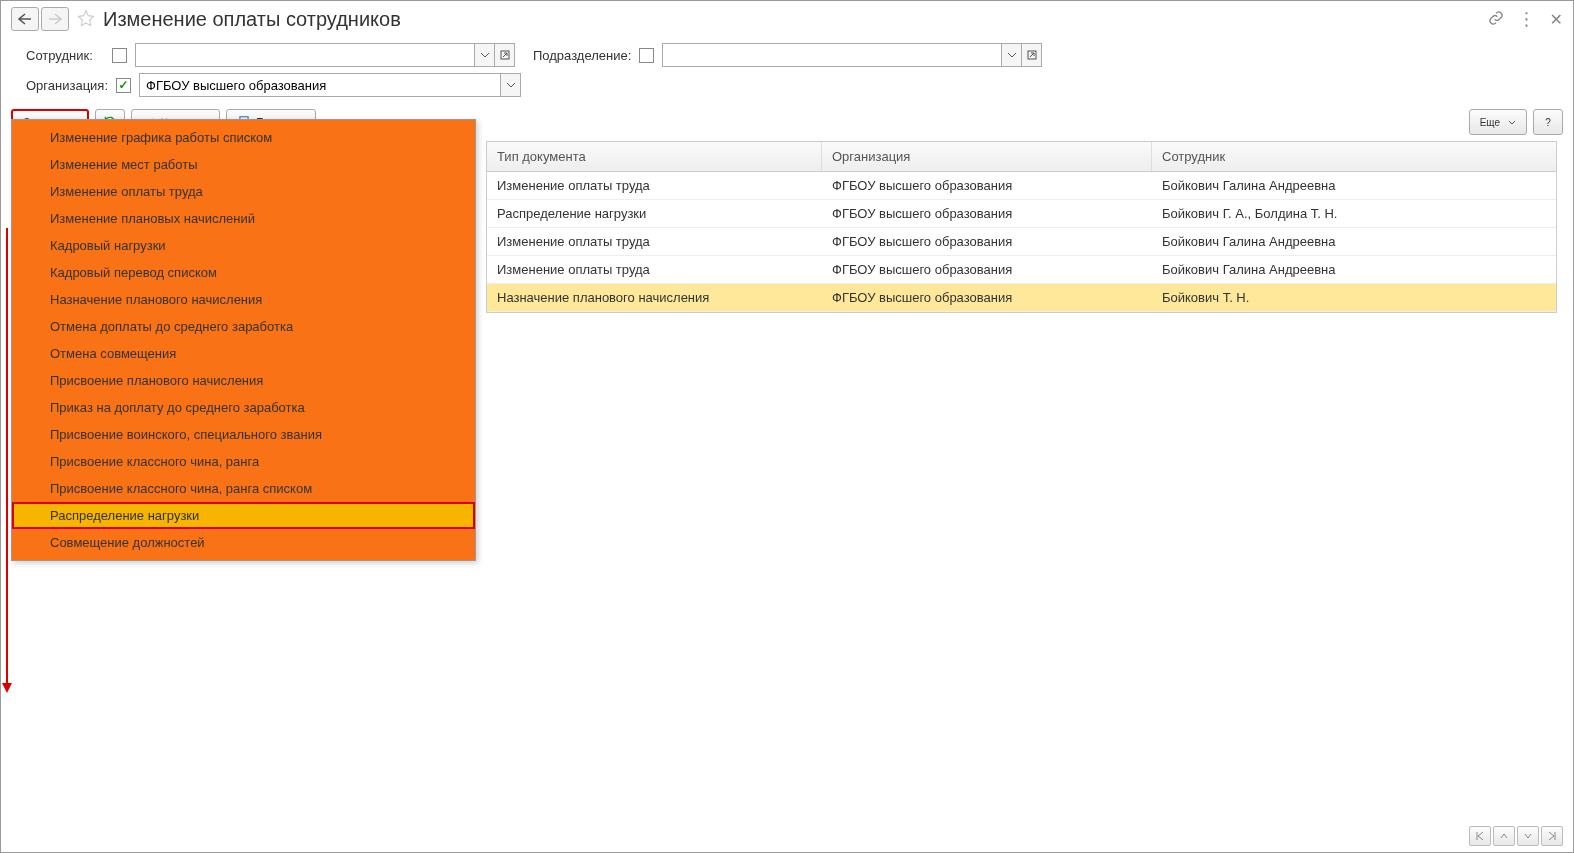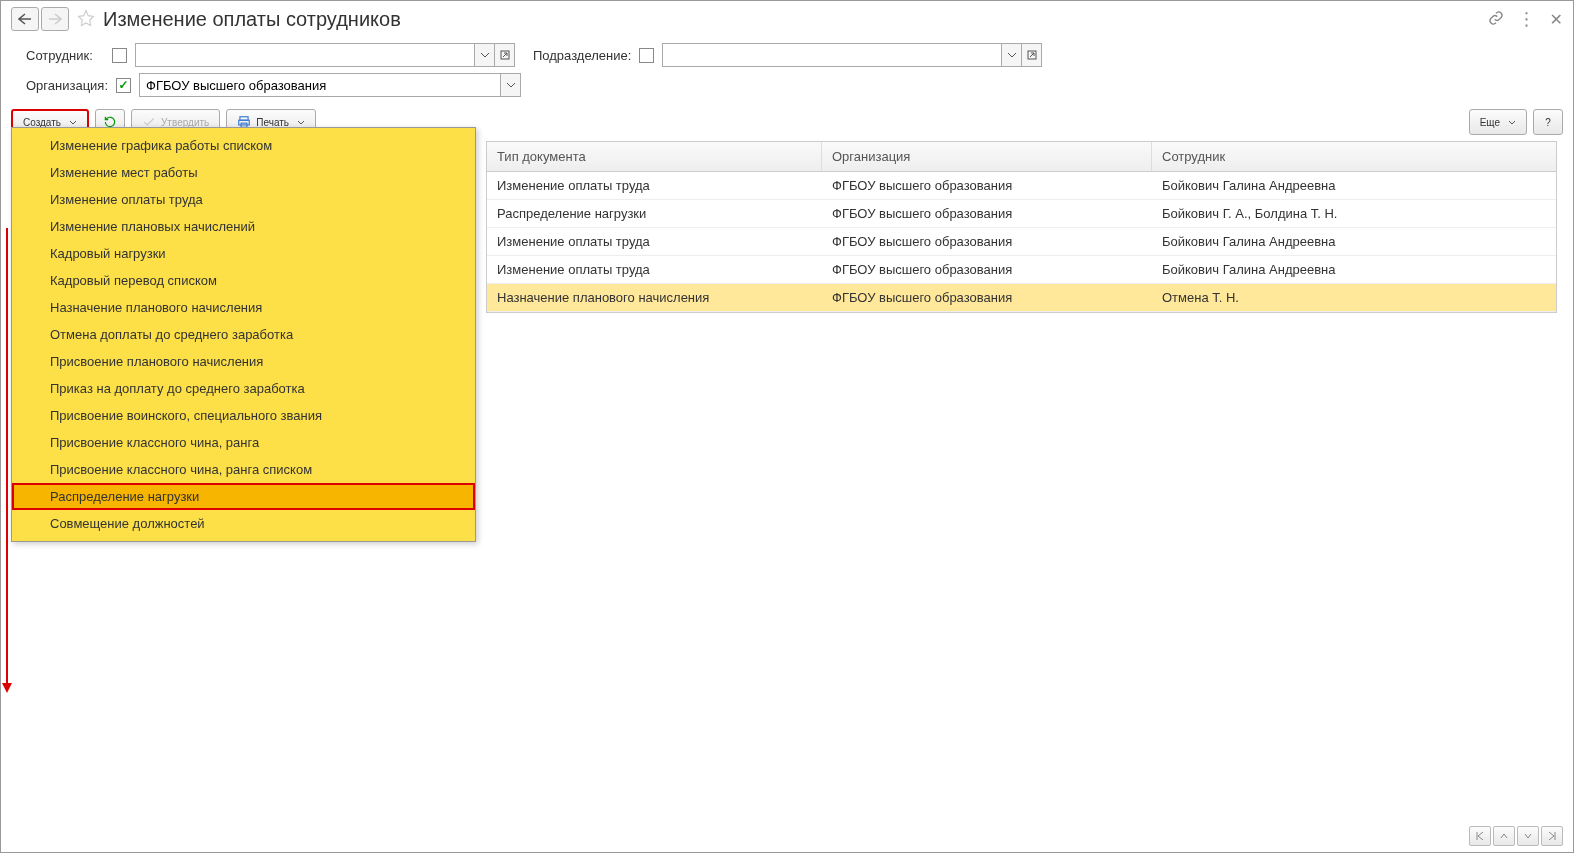--- a/index.html
+++ b/index.html
@@ -28,21 +28,21 @@
 
 .toolbar { display: flex; align-items: center; gap: 6px; padding: 6px 10px; position: relative; }
 .btn { height: 26px; border: 1px solid #aaa; background: linear-gradient(#fcfcfc,#e8e8e8); border-radius: 3px; padding: 0 10px; display: flex; align-items: center; gap: 5px; cursor: pointer; font-size: 10px; }
 .btn.icon-only { padding: 0 6px; width: 30px; justify-content: center; }
 .btn.disabled { color: #aaa; }
 .btn .caret { margin-left: 3px; }
 .caret svg { width: 8px; height: 6px; }
 .btn-create { border: 2px solid #d00; }
 .toolbar-right { margin-left: auto; display: flex; gap: 6px; }
 
-.dropdown { position: absolute; top: 24px; left: 10px; width: 465px; background: #fde047; border: 1px solid #999; box-shadow: 2px 2px 6px rgba(0,0,0,0.2); z-index: 100; padding: 4px 0; }
+.dropdown { position: absolute; top: 16px; left: 10px; width: 465px; background: #f97316; border: 1px solid #999; box-shadow: 2px 2px 6px rgba(0,0,0,0.2); z-index: 100; padding: 4px 0; }
 .dropdown-item { padding: 6px 20px 6px 38px; cursor: pointer; color: #333; }
 .dropdown-item.highlighted { background: #f7b500; border: 2px solid #d00; padding: 4px 18px 4px 36px; }
 
 .arrow-annotation { position: absolute; left: -2px; top: 125px; z-index: 200; }
 
 .content { flex: 1; overflow: hidden; position: relative; }
 .table { position: absolute; left: 485px; right: 16px; top: 0; border: 1px solid #ccc; }
 .th-row { display: flex; background: linear-gradient(#fafafa,#eee); border-bottom: 1px solid #ccc; }
 .th { padding: 7px 10px; border-right: 1px solid #ddd; color: #555; }
 .th:last-child { border-right: none; }
@@ -187,20 +187,21 @@
 
     <div class="dropdown" id="create-dropdown">
         <div class="dropdown-item">Изменение графика работы списком</div>
         <div class="dropdown-item">Изменение мест работы</div>
         <div class="dropdown-item">Изменение оплаты труда</div>
         <div class="dropdown-item">Изменение плановых начислений</div>
         <div class="dropdown-item">Кадровый нагрузки</div>
         <div class="dropdown-item">Кадровый перевод списком</div>
         <div class="dropdown-item">Назначение планового начисления</div>
         <div class="dropdown-item">Отмена доплаты до среднего заработка</div>
+        <div class="dropdown-item">Отмена совмещения</div>
         <div class="dropdown-item">Присвоение планового начисления</div>
         <div class="dropdown-item">Приказ на доплату до среднего заработка</div>
         <div class="dropdown-item">Присвоение воинского, специального звания</div>
         <div class="dropdown-item">Присвоение классного чина, ранга</div>
         <div class="dropdown-item">Присвоение классного чина, ранга списком</div>
         <div class="dropdown-item highlighted">Распределение нагрузки</div>
         <div class="dropdown-item">Совмещение должностей</div>
       </div>
   </div>
 
@@ -228,21 +229,21 @@
             <div class="td col-emp">Бойкович Галина Андреевна</div>
           </div>
           <div class="tr">
             <div class="td col-type">Изменение оплаты труда</div>
             <div class="td col-org">ФГБОУ высшего образования</div>
             <div class="td col-emp">Бойкович Галина Андреевна</div>
           </div>
           <div class="tr sel">
             <div class="td col-type">Назначение планового начисления</div>
             <div class="td col-org">ФГБОУ высшего образования</div>
-            <div class="td col-emp">Отмена Т. Н.</div>
+            <div class="td col-emp">Бойкович Т. Н.</div>
           </div>
         </div>
     </div>
   </div>
 
   <div class="footer-nav">
     <div class="footer-btn">
         <svg viewBox="0 0 10 10">
           <path d="M8 1L3 5l5 4M2 1v8" stroke="#888" fill="none"></path>
         </svg>

